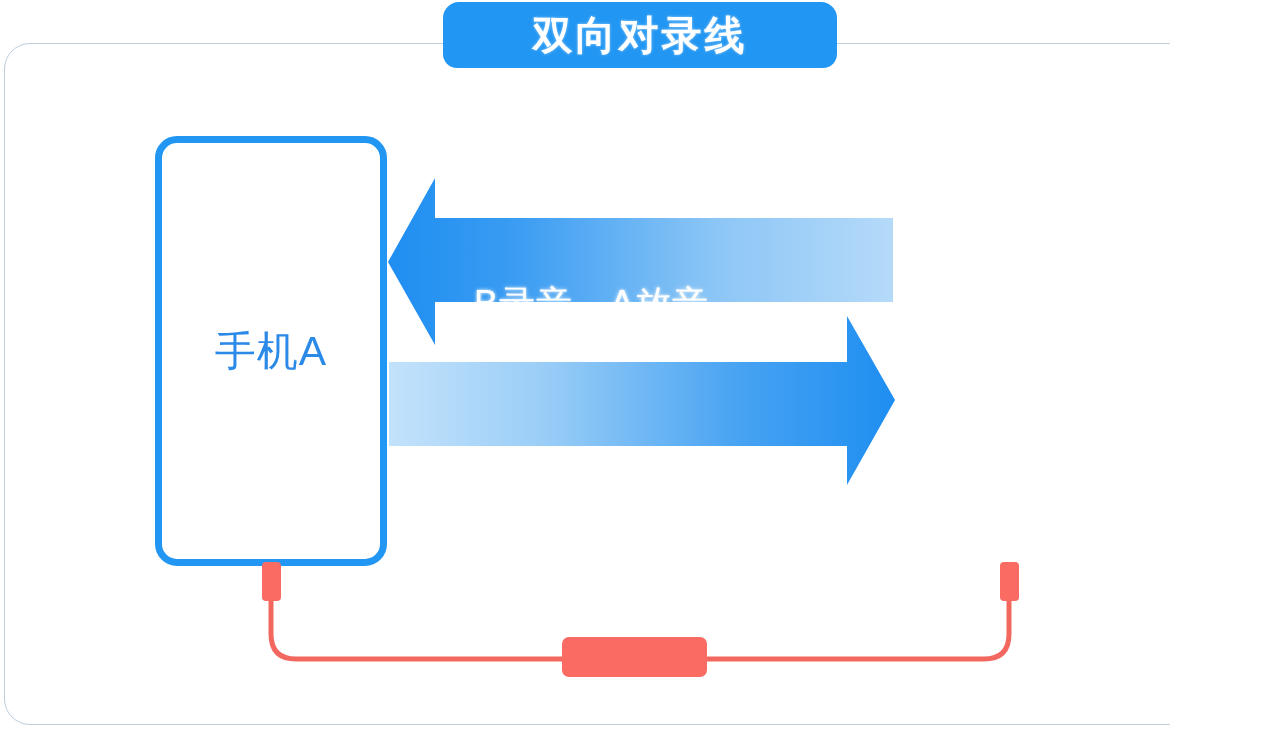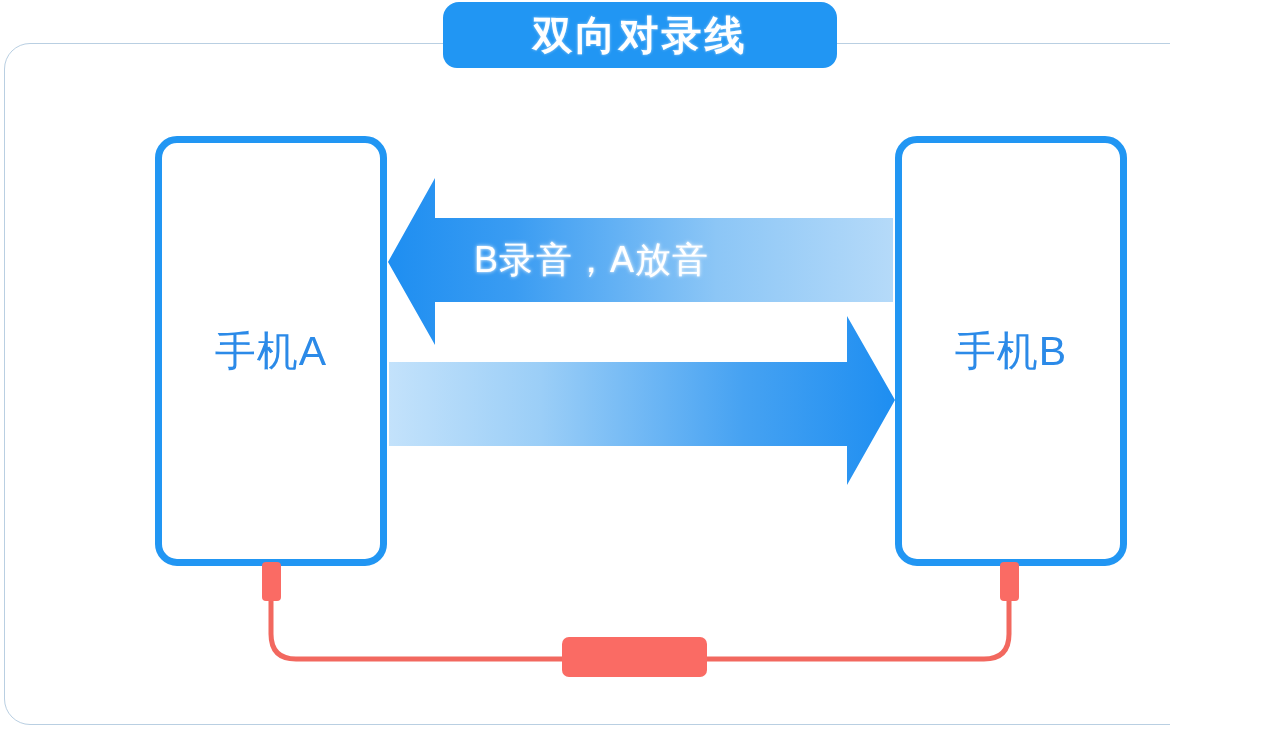--- a/index.html
+++ b/index.html
@@ -94,20 +94,21 @@
   
   .arrow-label {
     position: absolute;
     color: #ffffff;
     font-size: 36px;
     font-weight: 400;
     letter-spacing: 1px;
     line-height: 1;
     white-space: nowrap;
     text-shadow: 0 0 4px rgba(255,255,255,0.75), 0 0 2px rgba(255,255,255,0.65);
+    margin-top: 44px;
   }
   #label-top    { left: 474px; top: 242px; }
   #label-bottom { left: 478px; top: 383px; }
 
   
   #cable {
     position: absolute;
     left: 0;
     top: 0;
     width: 1280px;
@@ -139,23 +140,20 @@
   <div id="frame"></div>
 
   <div id="title-banner">
     <span id="title-text">双向对录线</span>
   </div>
 
   <div class="phone" id="phone-a">
     <span class="phone-label">手机A</span>
   </div>
 
-  <div class="phone" id="phone-b">
-    <span class="phone-label">手机B</span>
-  </div>
 
   <svg id="arrows" viewBox="0 0 1280 734">
     <defs>
       <linearGradient id="gradTop" x1="1" y1="0" x2="0" y2="0">
         <stop offset="0%" stop-color="#b5daf9"></stop>
         <stop offset="35%" stop-color="#8cc6f6"></stop>
         <stop offset="75%" stop-color="#3a9cf2"></stop>
         <stop offset="100%" stop-color="#1e8ef1"></stop>
       </linearGradient>
       <linearGradient id="gradBottom" x1="0" y1="0" x2="1" y2="0">

